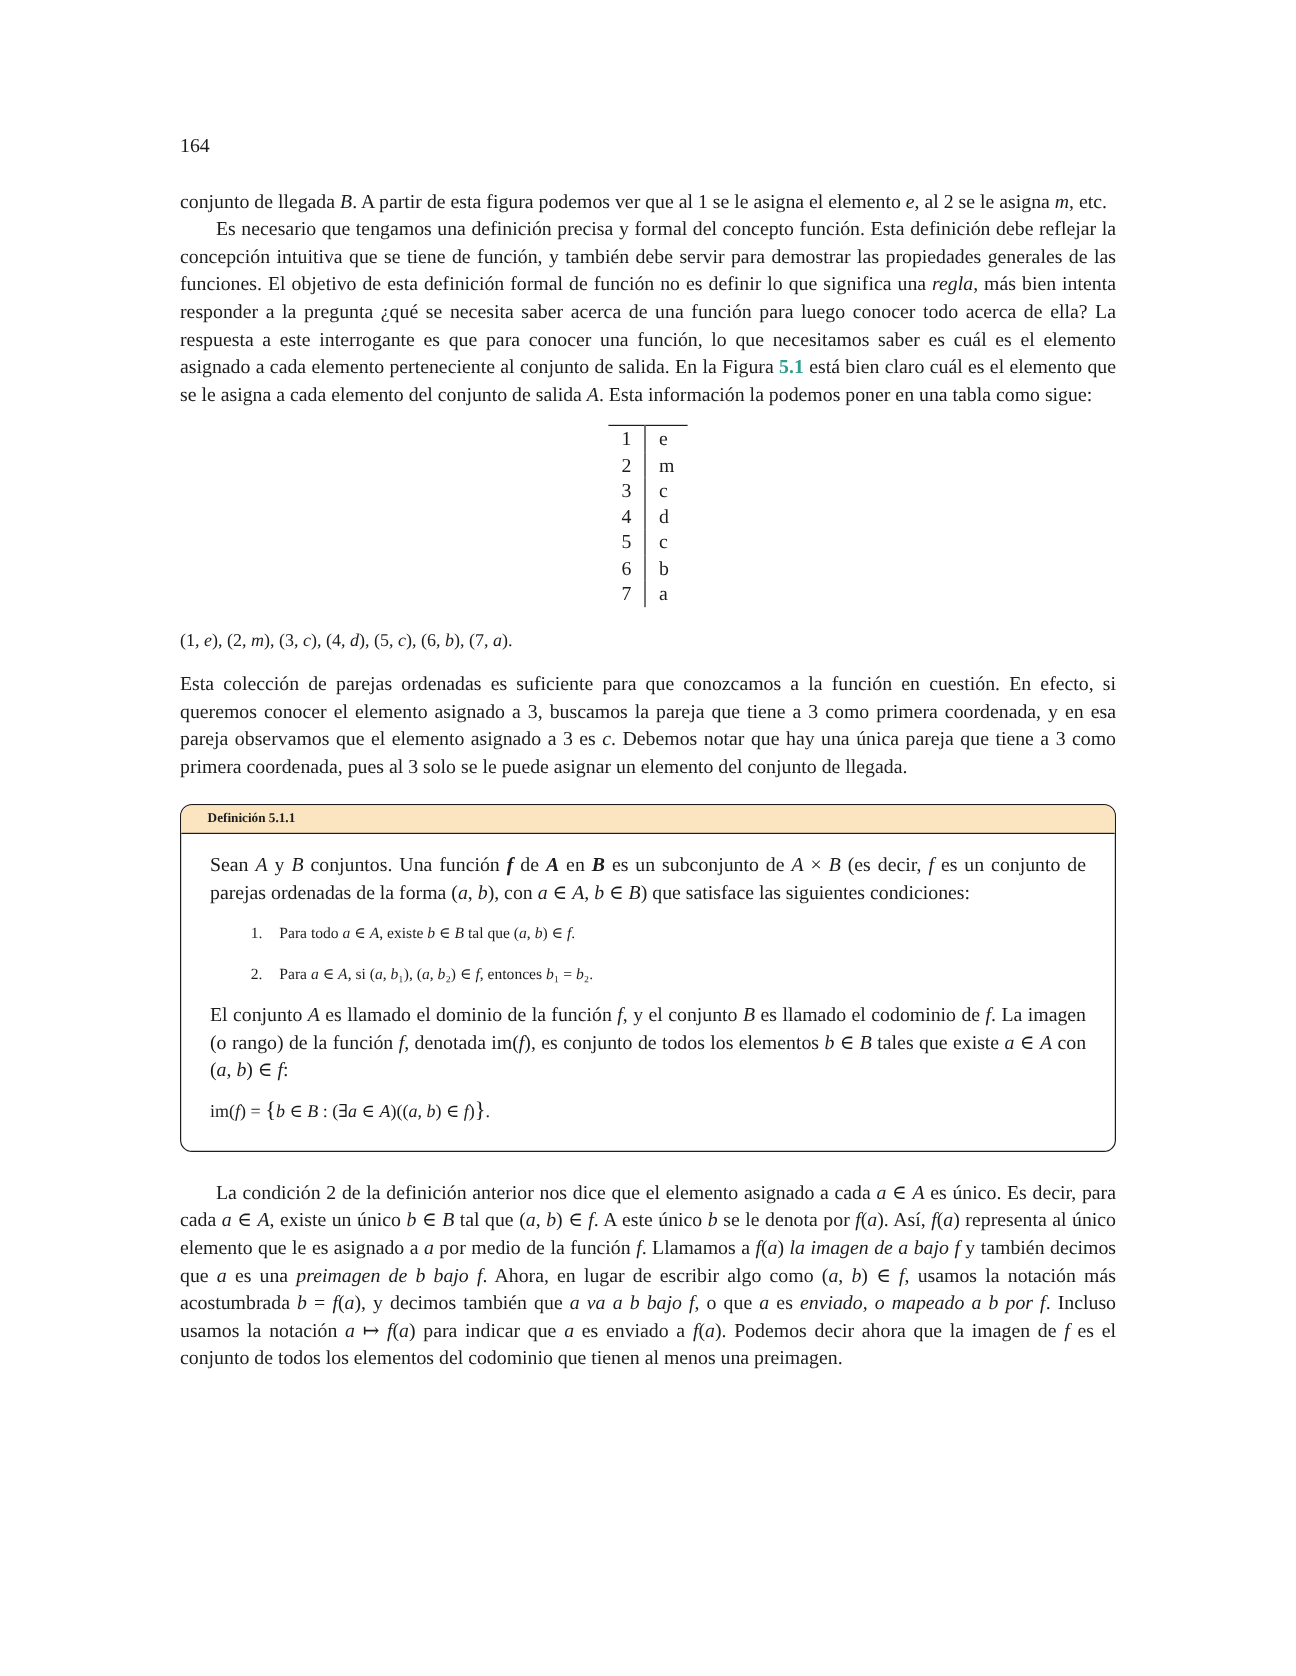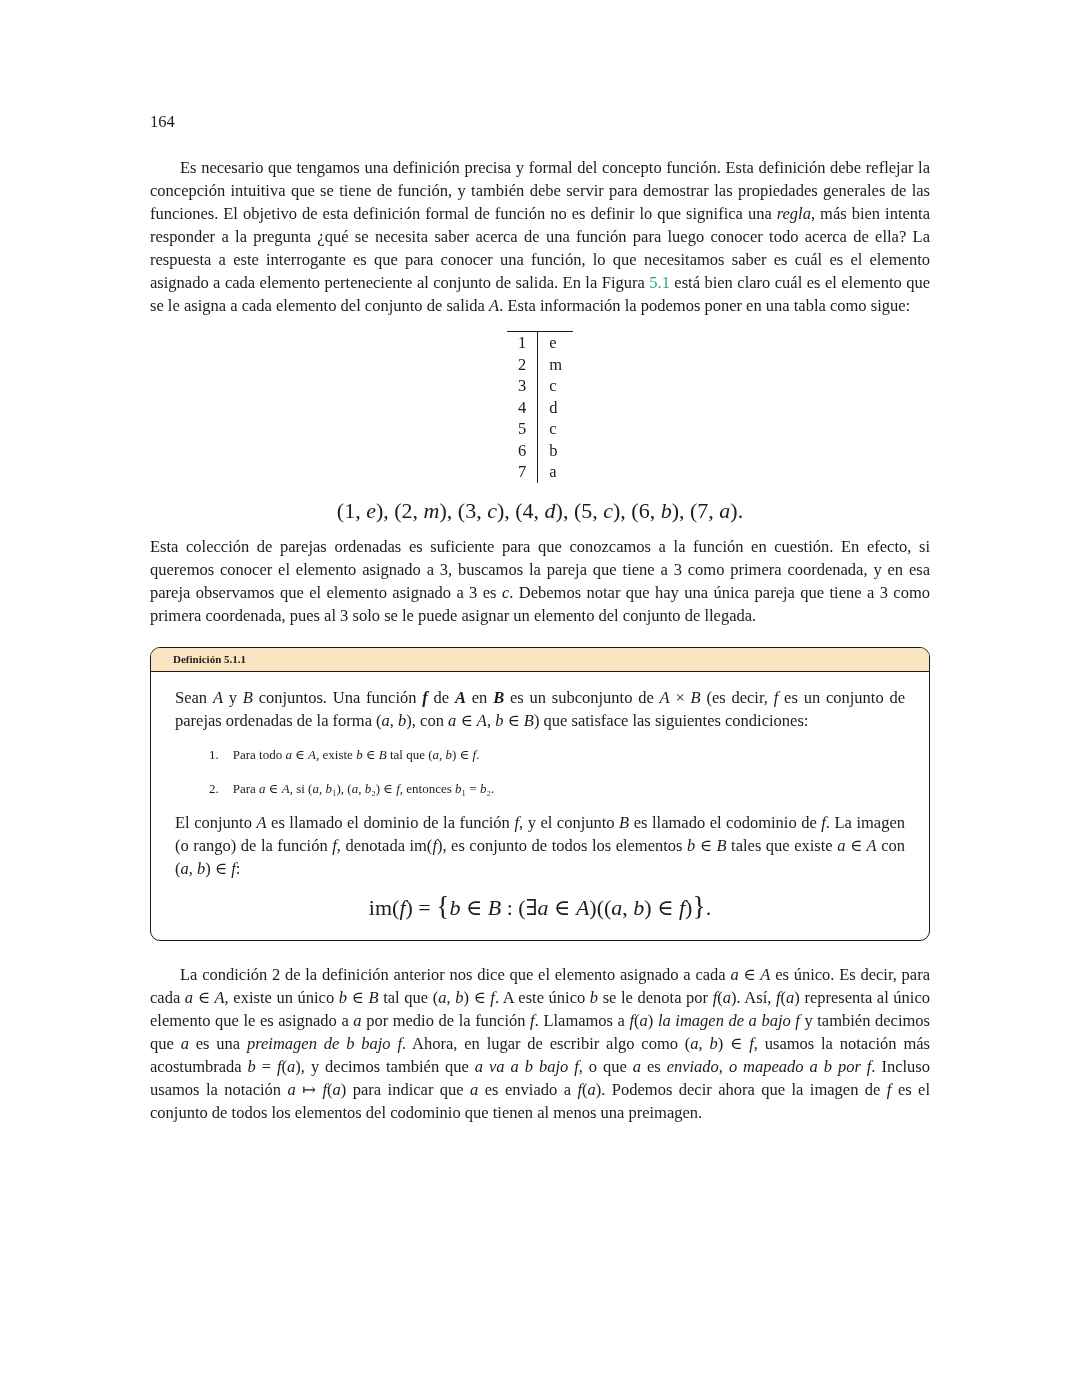--- a/index.html
+++ b/index.html
@@ -32,22 +32,22 @@
     border-top: 1.3px solid var(--frame, #1c1c1c);
   }
   .fn-table td { line-height: 21.5px; padding: 0 11px; }
   .fn-table td.num {
     text-align: right;
     border-right: 1.3px solid var(--frame, #1c1c1c);
   }
   .fn-table td.val { text-align: left; }
 
   .math-display {
-    text-align: center;
-    font-size: 22px; line-height: 24px;
+    text-align: left;
+    font-size: 15px; line-height: 24px;
     margin: 10px 0 12px 0;
   }
 
   .defbox {
     border: 1.6px solid var(--frame, #1c1c1c);
     border-radius: 10px;
     overflow: hidden;
     margin: 20px 0 22px 0;
     background: #ffffff;
   }
@@ -59,32 +59,33 @@
   }
   .defbox-body { padding: 14px 24px 14px 24px; }
   .cond { margin: 11px 0 11px 34px; font-size: 13px; line-height: 23px; }
   .cond-num { margin-right: 14px; }
   .defbox-body .math-display { margin: 12px 0 6px 0; }
 
   
   .s-i  { font-style: italic; }
   .s-b  { font-weight: 400; }
   .s-ib { font-weight: 700; font-style: italic; }
-  .s-link { color: var(--link, #2e9e8e); }
+  .s-link { color: var(--link, #2e9e8e); font-weight: bold; }
   .s-big { font-size: 1.25em; line-height: 1; }
 </style>
 </head>
 <body>
 
 <div class="page">
 
   <div class="running-head">
     <span>164</span>
   </div>
 
+  <p class="para"><span>conjunto de llegada </span><span class="s-i">B</span><span>. A partir de esta figura podemos ver que al 1 se le asigna el elemento </span><span class="s-i">e</span><span>, al 2 se le asigna </span><span class="s-i">m</span><span>, etc.</span></p>
 
   <p class="para indent"><span>Es necesario que tengamos una definición precisa y formal del concepto función. Esta definición debe reflejar la concepción intuitiva que se tiene de función, y también debe servir para demostrar las propiedades generales de las funciones. El objetivo de esta definición formal de función no es definir lo que significa una </span><span class="s-i">regla</span><span>, más bien intenta responder a la pregunta ¿qué se necesita saber acerca de una función para luego conocer todo acerca de ella? La respuesta a este interrogante es que para conocer una función, lo que necesitamos saber es cuál es el elemento asignado a cada elemento perteneciente al conjunto de salida. En la Figura </span><span class="s-link">5.1</span><span> está bien claro cuál es el elemento que se le asigna a cada elemento del conjunto de salida </span><span class="s-i">A</span><span>. Esta información la podemos poner en una tabla como sigue:</span></p>
 
   <table class="fn-table">
     <tbody>
       <tr>
         <td class="num">1</td>
         <td class="val">e</td>
       </tr>
       <tr>

